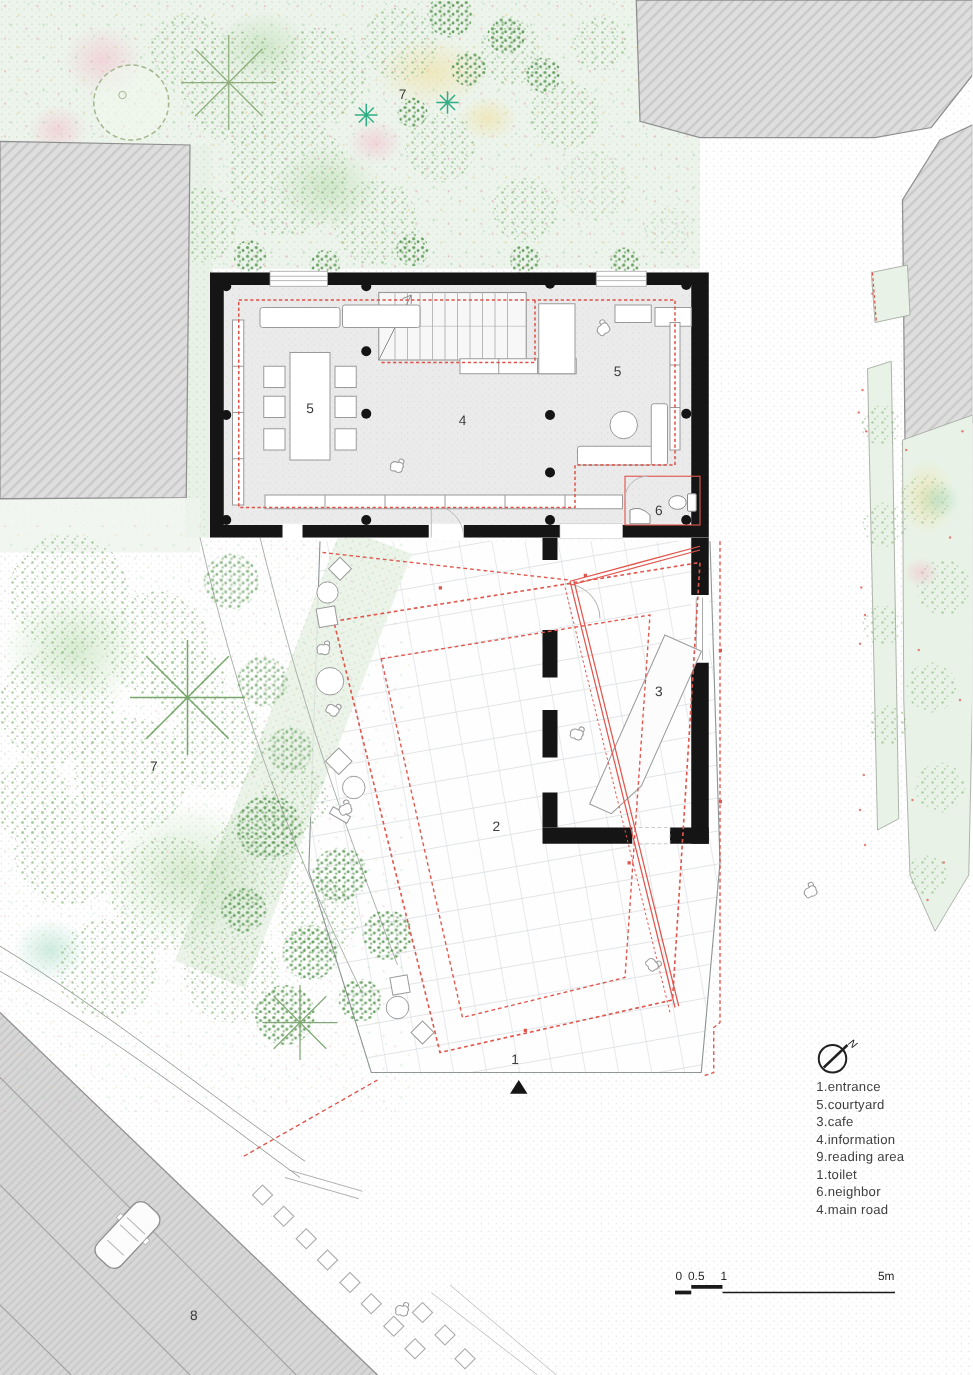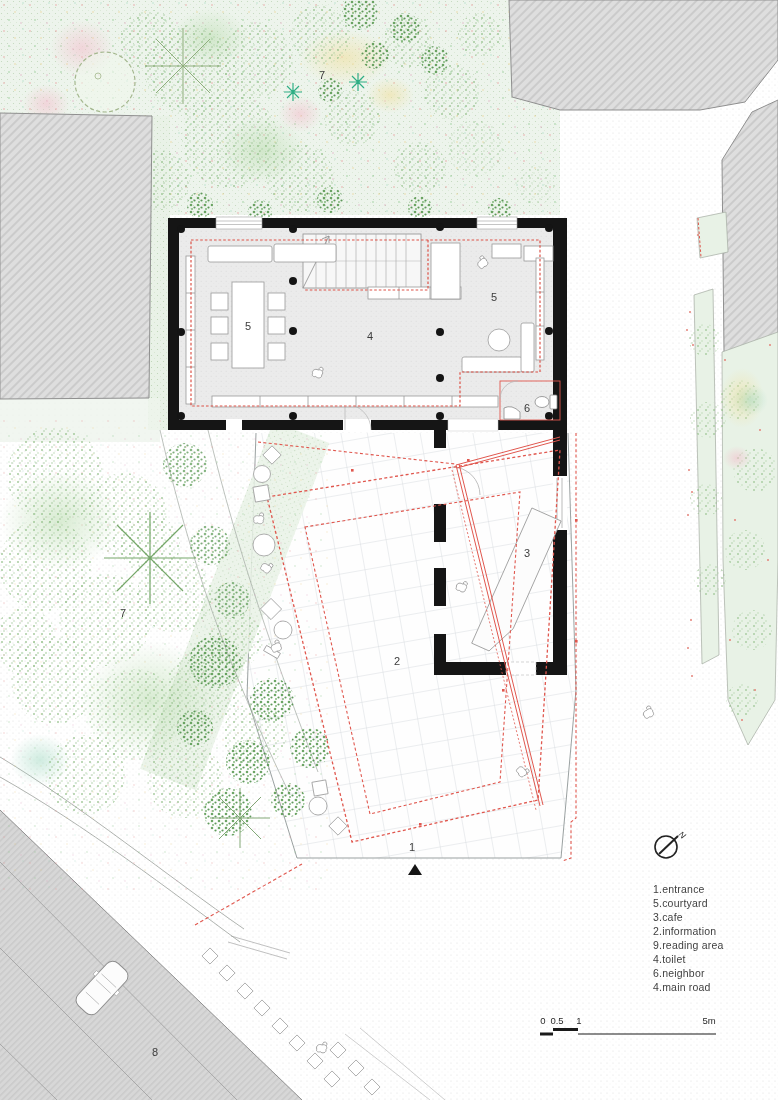--- a/index.html
+++ b/index.html
@@ -1,19 +1,19 @@
 <!DOCTYPE html>
 <html><head>
 <meta charset="utf-8">
 <style>
   html,body{margin:0;padding:0;background:#fff;}
   .canvas{position:relative;width:778px;height:1100px;overflow:hidden;background:#fff;
           font-family:"Liberation Sans",sans-serif;}
   .canvas svg{position:absolute;left:0;top:0;}
-  .legend{position:absolute;left:653px;top:882px;font-size:10.5px;line-height:14px;
+  .legend{position:absolute;left:653px;top:863px;font-size:10.5px;line-height:14px;
           color:#3f3f3f;letter-spacing:.2px;}
   .legend div{white-space:nowrap;}
   .plan-num{font-family:"Liberation Sans",sans-serif;font-size:11px;fill:#3c3c3c;}
   .scale-num{font-family:"Liberation Sans",sans-serif;font-size:9.5px;fill:#2a2a2a;}
   .north-n{font-family:"Liberation Sans",sans-serif;font-size:8.5px;fill:#222;font-style:italic;}
 </style>
 </head>
 <body>
 
 <div class="canvas">
@@ -476,19 +476,19 @@
   <text class="plan-num" x="412" y="851" text-anchor="middle">1</text>
   <text class="plan-num" x="123" y="617" text-anchor="middle">7</text>
   <text class="plan-num" x="155" y="1056" text-anchor="middle">8</text>
 </g>
 </svg>
 
 <div class="legend">
   <div>1.entrance</div>
   <div>5.courtyard</div>
   <div>3.cafe</div>
-  <div>2.information</div>
+  <div>4.information</div>
   <div>9.reading area</div>
-  <div>4.toilet</div>
+  <div>1.toilet</div>
   <div>6.neighbor</div>
   <div>4.main road</div>
 </div>
 </div>
 
 </body></html>

